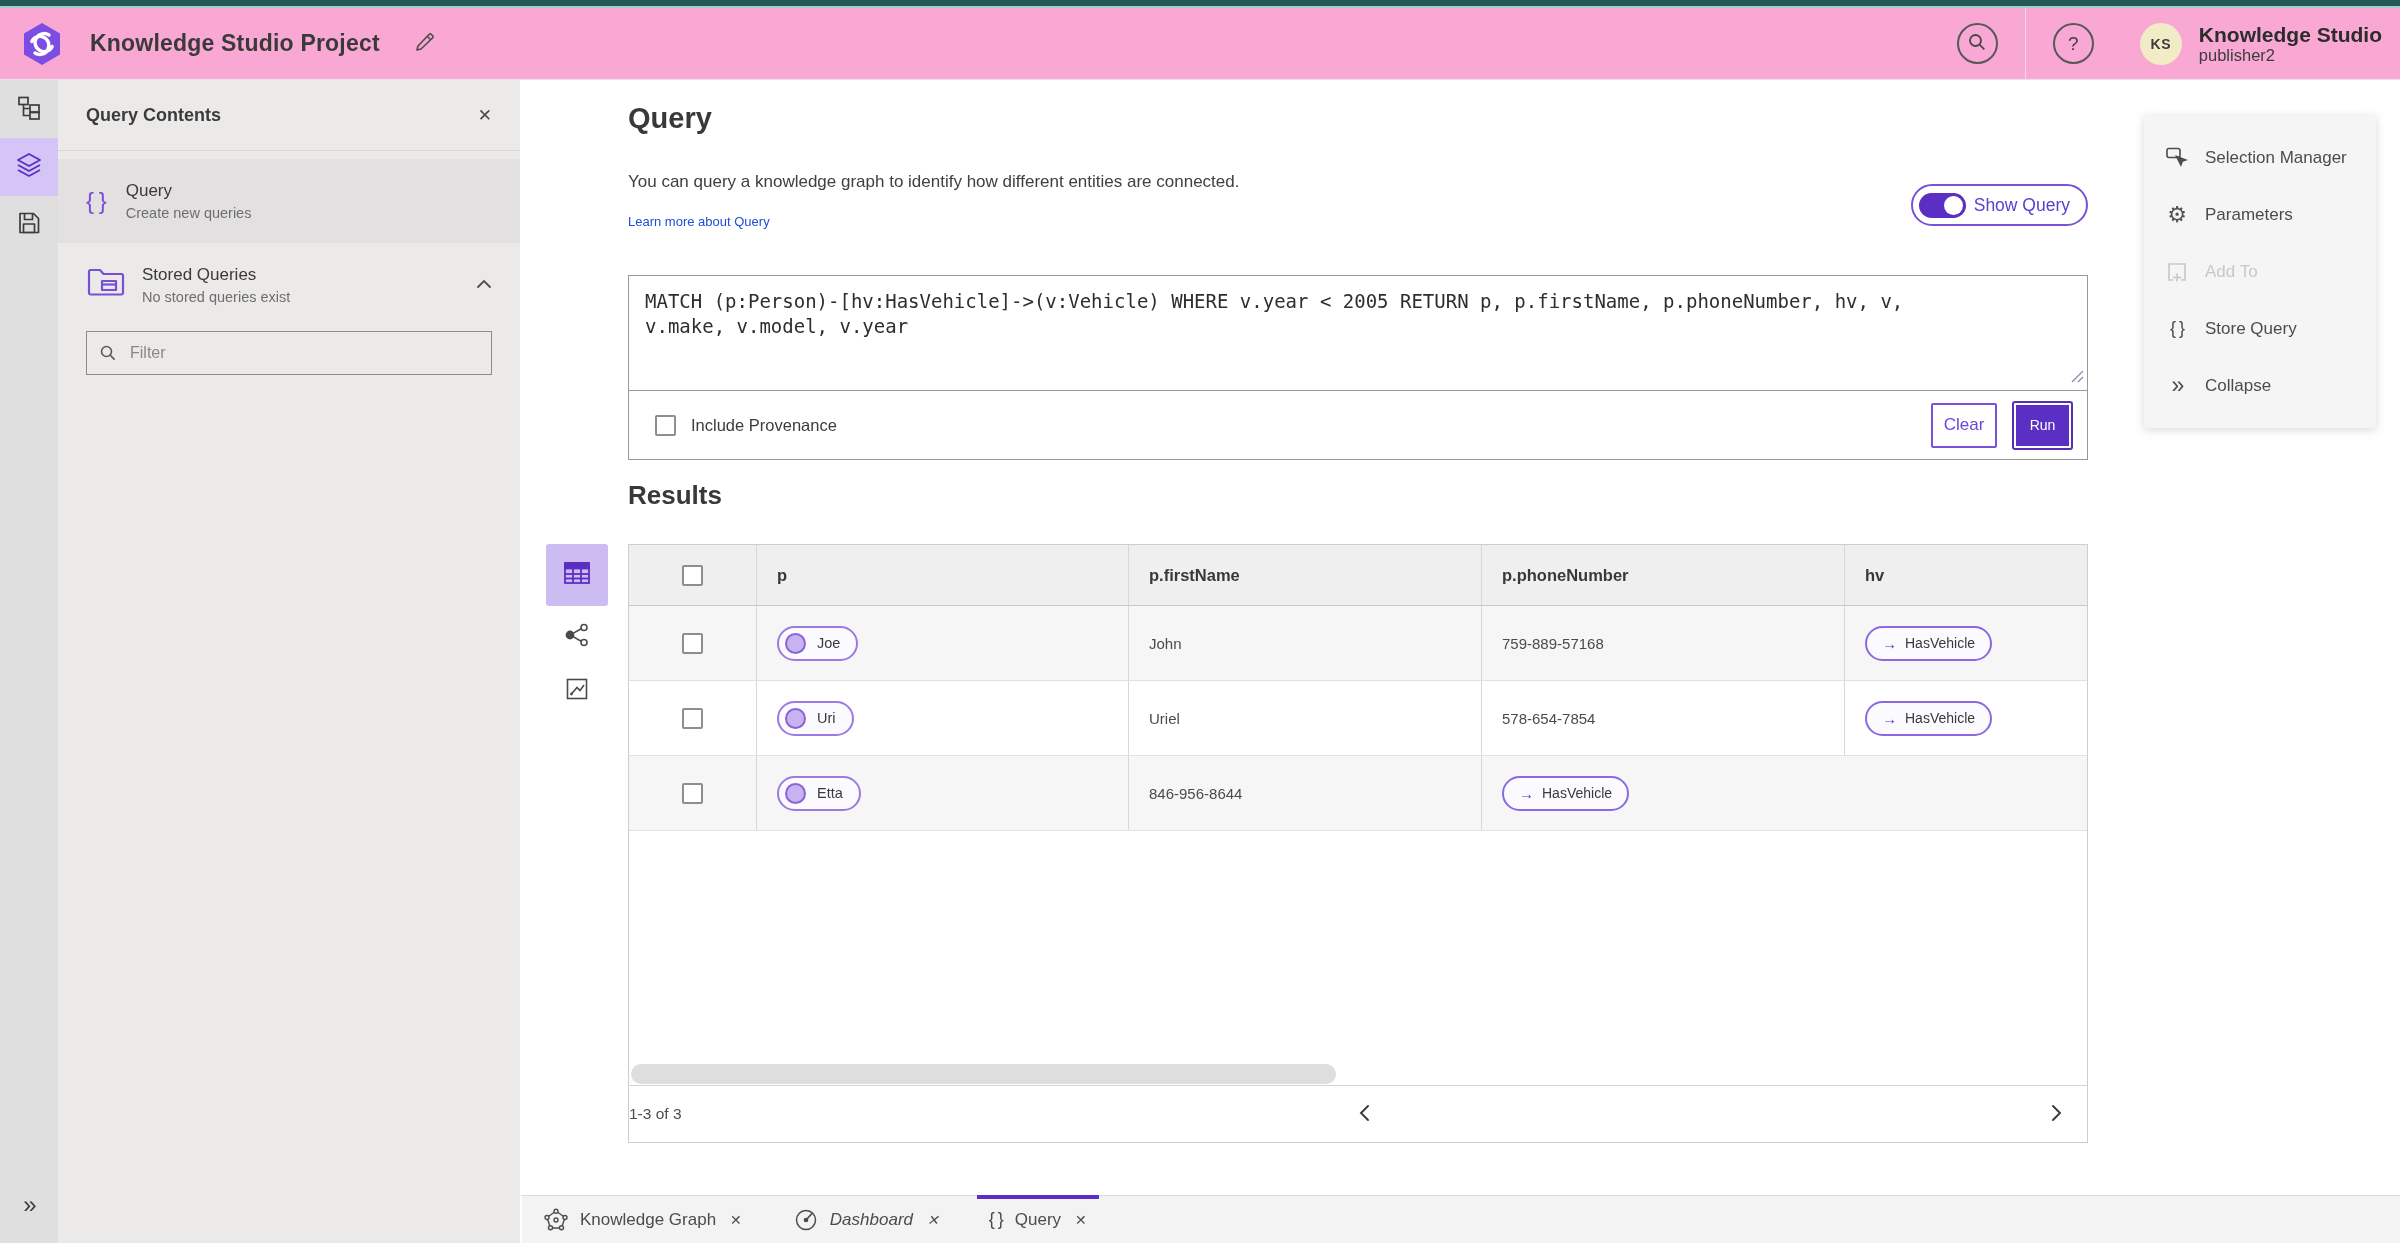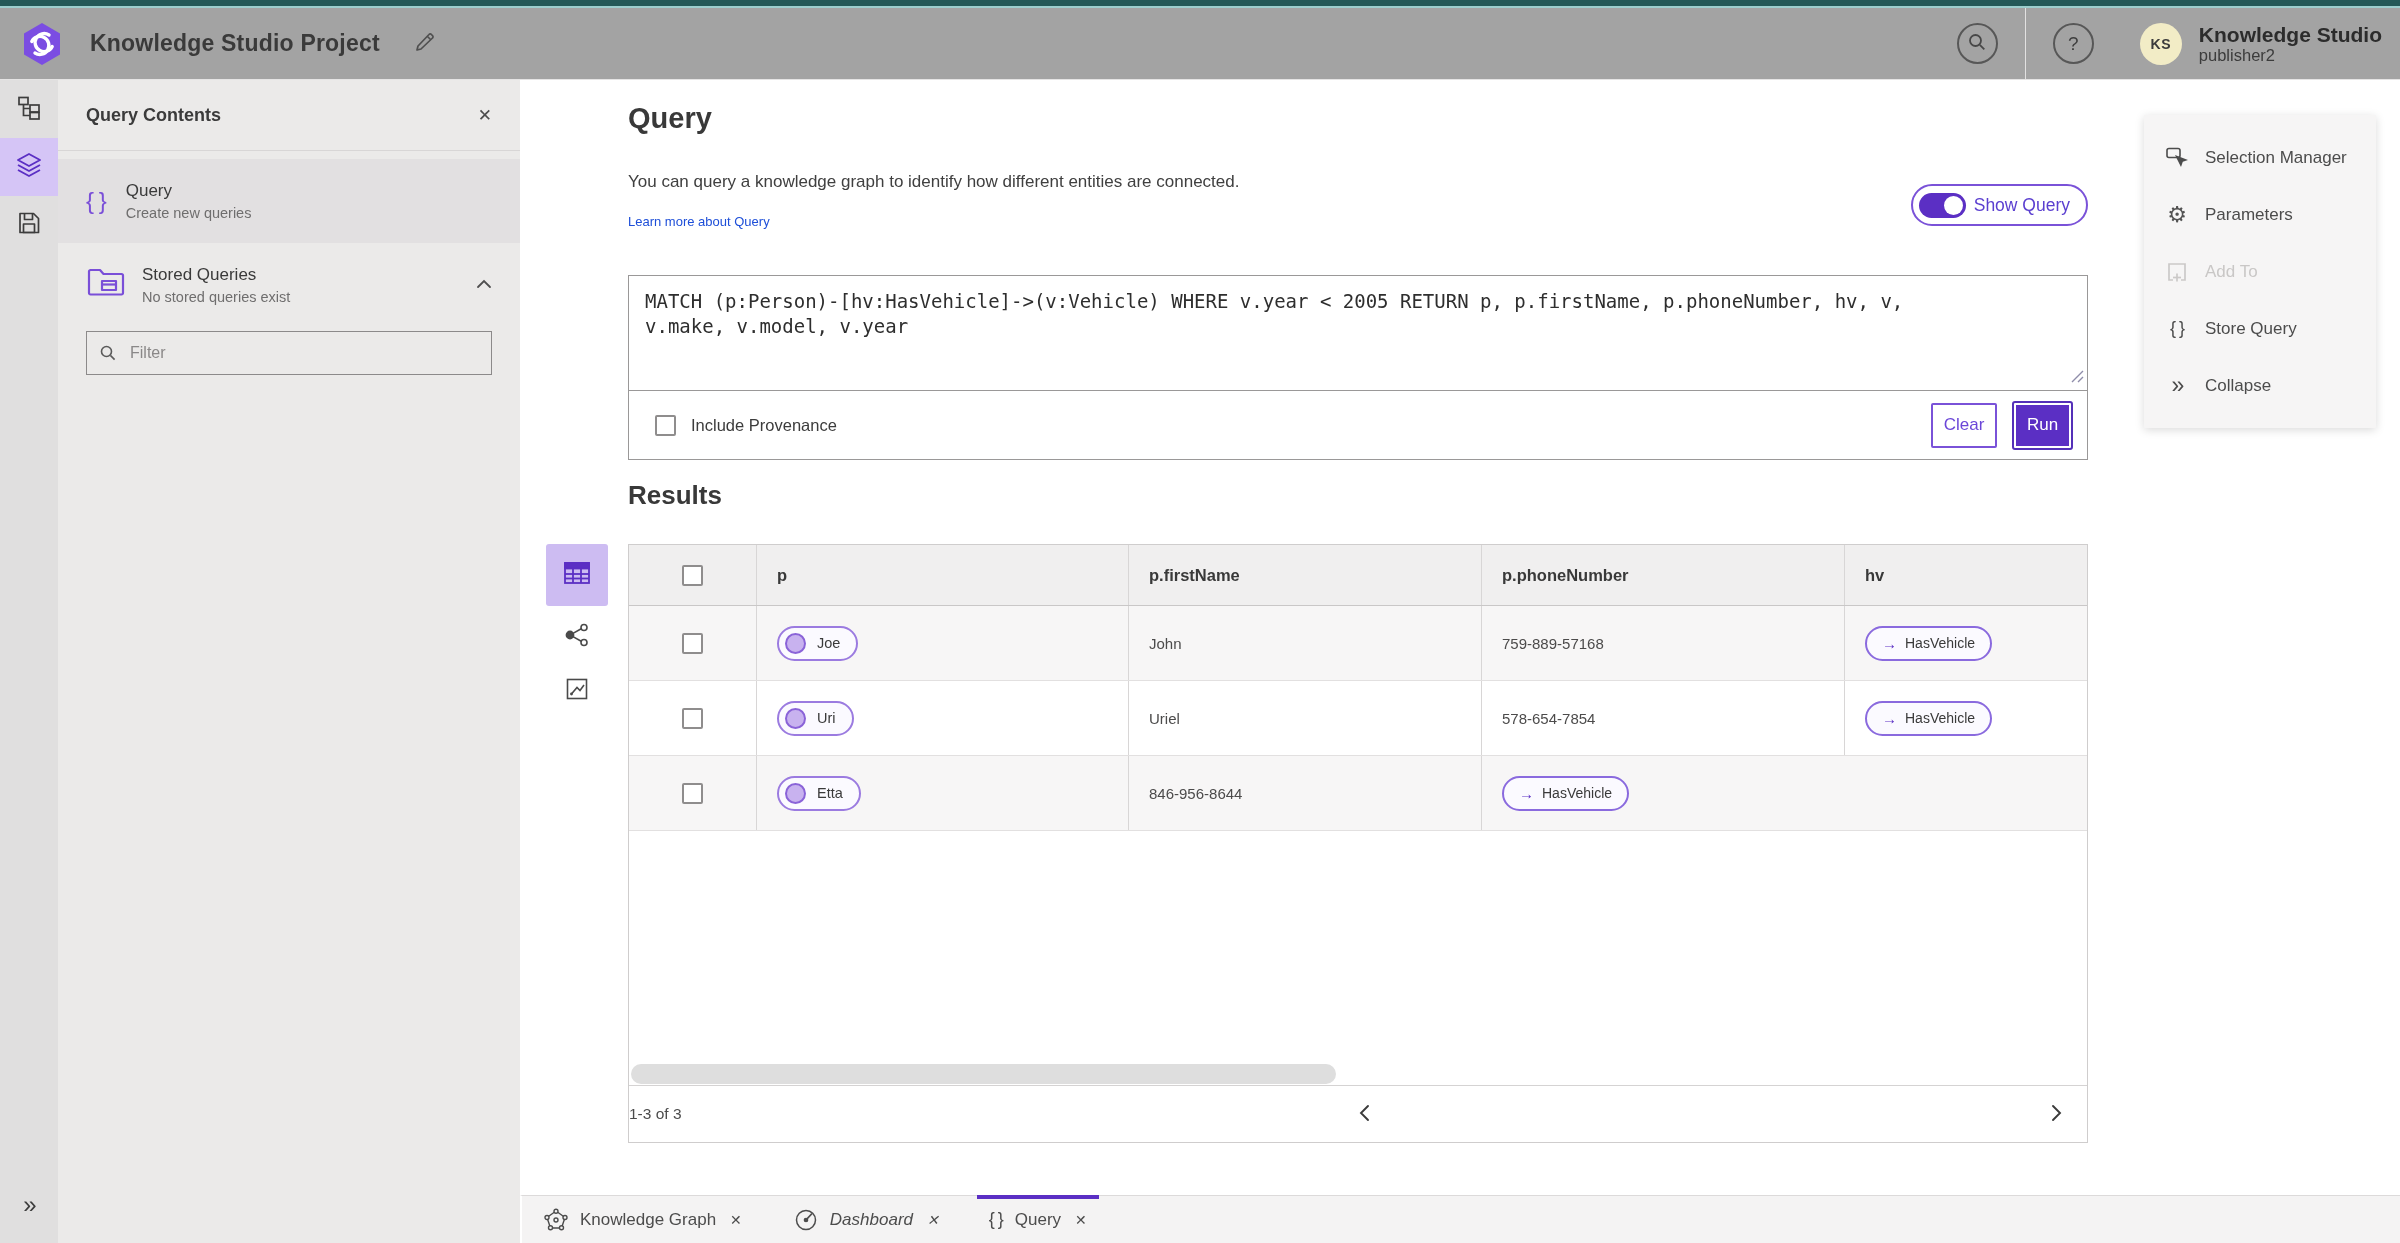--- a/index.html
+++ b/index.html
@@ -4,21 +4,21 @@
 <style>
   html,body{margin:0;padding:0;}
   body{width:2400px;height:1243px;overflow:hidden;background:#fff;
        font-family:"Liberation Sans",sans-serif;-webkit-font-smoothing:antialiased;}
   .canvas{position:relative;width:2400px;height:1243px;background:#fff;overflow:hidden;}
 
   
   .topstrip{position:absolute;top:0;left:0;right:0;height:6px;background:#235857;border-bottom:2px solid #9ccecd;}
 
   
-  .header{position:absolute;top:8px;left:0;right:0;height:71px;background:#a3a3a3;
+  .header{position:absolute;top:8px;left:0;right:0;height:71px;background:#f9a8d4;
           border-bottom:1px solid #e5e4e4;display:flex;align-items:center;}
   .logo{margin-left:22px;width:40px;height:44px;display:flex;align-items:center;}
   .app-title{margin-left:28px;font-size:23px;font-weight:700;color:#3a3a3a;letter-spacing:.2px;}
   .pencil-btn{margin-left:30px;width:30px;height:30px;display:flex;align-items:center;justify-content:center;cursor:pointer;background:none;border:none;padding:0;}
   .hdr-right{margin-left:auto;display:flex;align-items:center;padding-right:18px;}
   .circle-btn{width:41px;height:41px;border-radius:50%;border:2px solid #575757;background:transparent;
               display:flex;align-items:center;justify-content:center;cursor:pointer;padding:0;}
   .circle-btn .qmark{font-size:19px;color:#3f3f3f;font-weight:400;}
   .hdr-divider{width:1px;height:71px;background:#e2e1e1;margin:0 27px;}
   .avatar{width:42px;height:42px;border-radius:50%;background:#f2ecc6;margin-left:46px;
@@ -68,21 +68,21 @@
   .code-area textarea{width:100%;height:100%;border:0;resize:none;outline:none;box-sizing:border-box;
       font-family:"DejaVu Sans Mono",monospace;font-size:19px;line-height:1.32;color:#2e2e2e;
       padding:13px 16px;background:transparent;}
   .resize-corner{position:absolute;right:3px;bottom:3px;}
   .q-footer{border-top:1px solid #9a9898;height:68px;display:flex;align-items:center;padding:0 16px 0 26px;}
   .checkbox{width:21px;height:21px;border:2px solid #8f8d8d;border-radius:2px;background:#fff;cursor:pointer;box-sizing:border-box;}
   .prov-label{font-size:16.5px;color:#3c3c3c;margin-left:15px;}
   .q-footer .spacer{flex:1;}
   .btn-clear{height:45px;min-width:66px;border:2px solid #7a52d8;background:#fff;color:#6b46d8;
              font-size:17px;border-radius:2px;cursor:pointer;margin-right:17px;font-family:"Liberation Sans",sans-serif;}
-  .btn-run{height:45px;min-width:57px;background:#5b2fc4;color:#fff;font-size:17px;border:2.5px solid #fff;
+  .btn-run{height:45px;min-width:57px;background:#5b2fc4;color:#fff;font-size:14px;border:2.5px solid #fff;
            outline:2.5px solid #5430b8;border-radius:1px;cursor:pointer;font-family:"Liberation Sans",sans-serif;}
 
   .r-heading{position:absolute;left:108px;top:400px;font-size:26px;font-weight:700;color:#393939;margin:0;}
 
   .view-rail{position:absolute;left:26px;top:464px;width:62px;}
   .view-btn{width:62px;height:62px;display:flex;align-items:center;justify-content:center;cursor:pointer;border-radius:3px;}
   .view-btn.active{background:#cdbcf2;}
   .view-btn.small{height:46px;margin-top:8px;}
 
   .results-table{position:absolute;left:108px;right:312px;top:464px;bottom:52px;border:1px solid #cfcdcd;background:#fff;}

